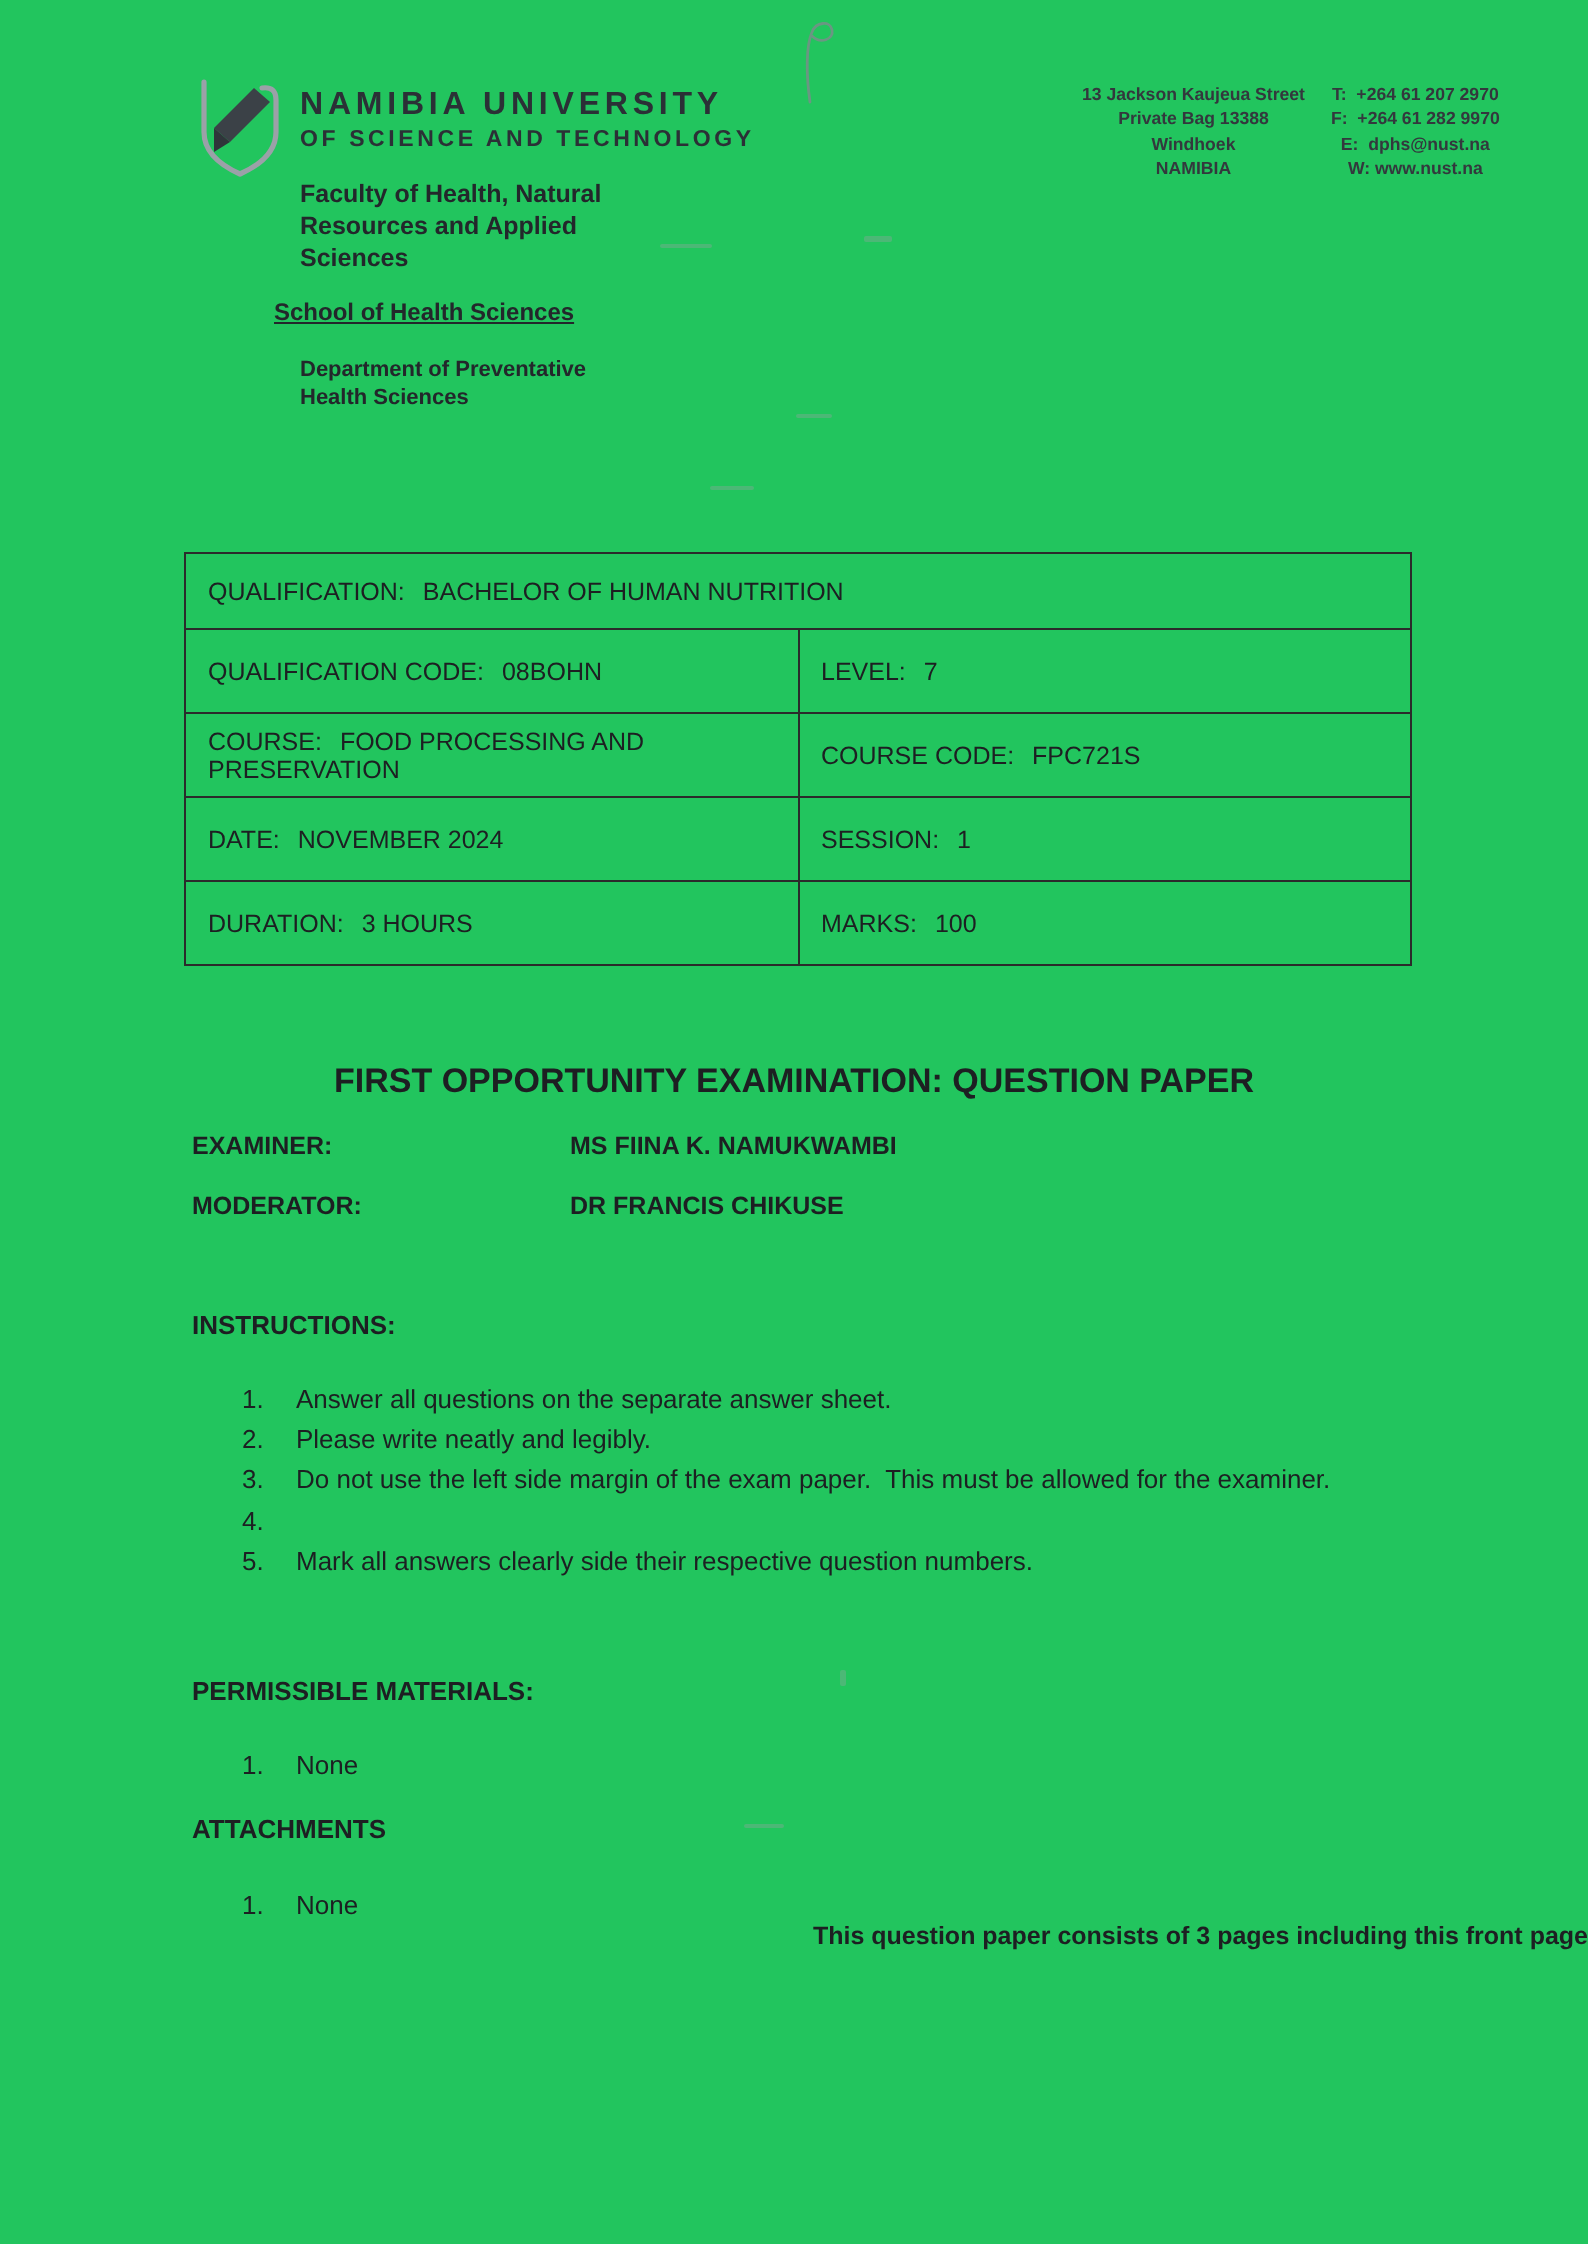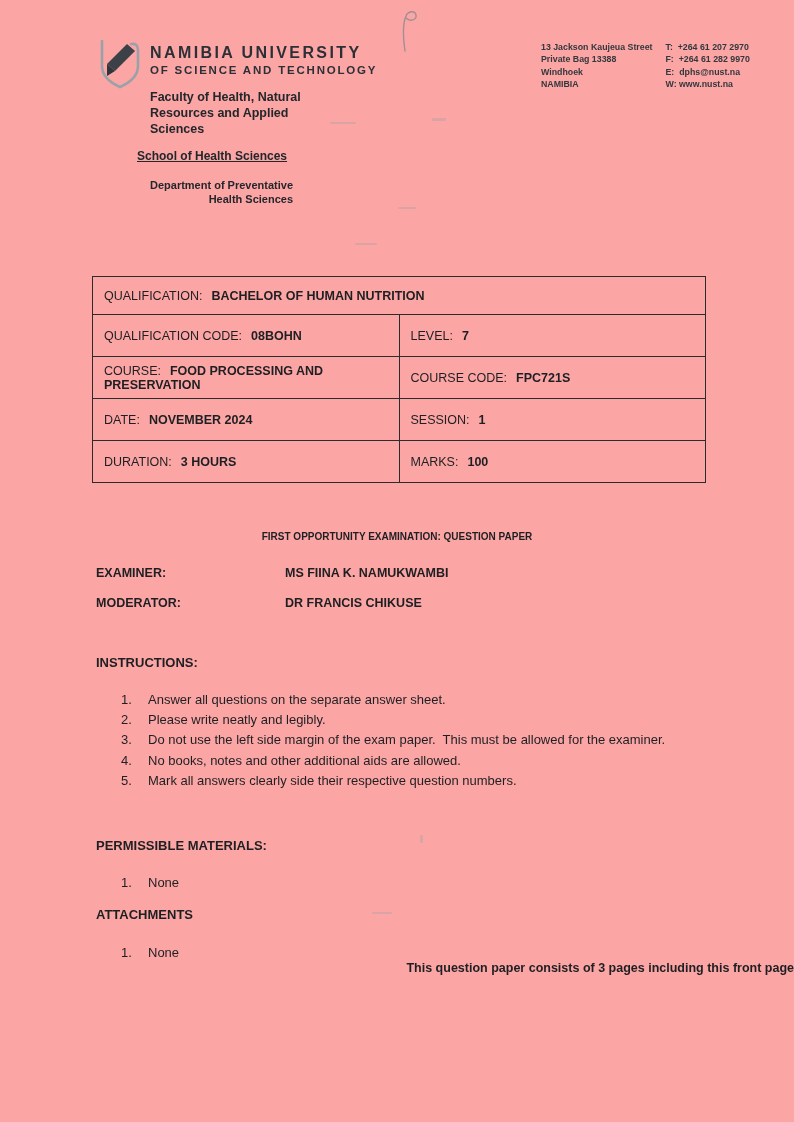--- a/index.html
+++ b/index.html
@@ -4,21 +4,21 @@
 <style>
   * { margin: 0; padding: 0; box-sizing: border-box; }
   html, body { background: #ffffff; }
   body {
     width: 794px; height: 1122px;
     font-family: "Liberation Sans", "DejaVu Sans", sans-serif;
     color: #1d1f22;
     position: relative;
     overflow: hidden;
   }
-  .page { position: absolute; inset: 0; background: #fca5a5; }
+  .page { position: absolute; inset: 0; background: #22c55e; }
 
   
   .logo { position: absolute; left: 95px; top: 37px; width: 50px; height: 54px; }
   .brand-name {
     position: absolute; left: 150px; top: 44px;
     font-size: 16px; font-weight: bold; letter-spacing: 2.4px; color: #2b3036;
   }
   .brand-sub {
     position: absolute; left: 150px; top: 64px;
     font-size: 11.5px; font-weight: 600; letter-spacing: 1.8px; color: #2b3036;
@@ -28,26 +28,26 @@
     font-size: 12.5px; font-weight: bold; line-height: 16px;
     white-space: pre-line; color: #23272b;
   }
   .school {
     position: absolute; left: 137px; top: 149px;
     font-size: 12px; font-weight: 600; color: #23272b; text-decoration: underline;
   }
   .department {
     position: absolute; left: 150px; top: 178px;
     font-size: 11px; font-weight: bold; line-height: 14px;
-    white-space: pre-line; color: #23272b; text-align: right;
+    white-space: pre-line; color: #23272b;
   }
   .contact {
     position: absolute; left: 541px; top: 41px;
     display: flex; gap: 13px;
-    font-size: 8.8px; font-weight: 600; line-height: 12.4px; color: #33383d;
+    font-size: 8.8px; font-weight: 600; line-height: 12.4px; color: #33383d; text-align: center;
   }
   .contact .col div { white-space: pre; }
 
   
   .pen-mark { position: absolute; left: 392px; top: 7px; width: 30px; height: 46px; opacity: .75; }
   .speck { position: absolute; background: #9aa0a4; opacity: .35; border-radius: 1px; }
 
   
   .info-table {
     position: absolute; left: 92px; top: 276px; width: 614px;
@@ -56,26 +56,26 @@
   .info-table td {
     border: 1.6px solid #2b2b2b;
     font-size: 12.5px; color: #1d1f22;
     padding: 0 0 0 11px; vertical-align: middle;
   }
   .info-table .c1 { width: 413px; }
   .info-table .c2 { width: 201px; }
   .info-table tr.r1 td { height: 38px; }
   .info-table tr td { height: 42px; }
   .lbl { font-weight: normal; }
-  .val { font-weight: bold; margin-left: 9px; }
+  .val { font-weight: normal; margin-left: 9px; }
 
   
   .exam-title {
     position: absolute; left: 0; top: 531px; width: 794px;
-    text-align: center; font-size: 10px; font-weight: bold;
+    text-align: center; font-size: 17px; font-weight: bold;
   }
   .kv-row { position: absolute; left: 96px; width: 610px; font-size: 12.5px; font-weight: bold; }
   .kv-row .kv-value { position: absolute; left: 189px; top: 0; }
   .examiner-row { top: 566px; }
   .moderator-row { top: 596px; }
 
   
   .section-heading { position: absolute; left: 96px; font-size: 13px; font-weight: bold; }
   .instructions-heading { top: 655px; }
   .numbered-list { position: absolute; left: 121px; width: 582px; }
@@ -201,21 +201,20 @@
     <div class="li">
       <span class="num">2.</span>
       <span class="txt">Please write neatly and legibly.</span>
     </div>
     <div class="li">
       <span class="num">3.</span>
       <span class="txt">Do not use the left side margin of the exam paper.  This must be allowed for the examiner.</span>
     </div>
     <div class="li">
       <span class="num">4.</span>
-      <span class="txt">No books, notes and other additional aids are allowed.</span>
     </div>
     <div class="li">
       <span class="num">5.</span>
       <span class="txt">Mark all answers clearly side their respective question numbers.</span>
     </div>
   </div>
 
   <div class="section-heading permissible-heading">PERMISSIBLE MATERIALS:</div>
   <div class="numbered-list permissible-list">
     <div class="li">

